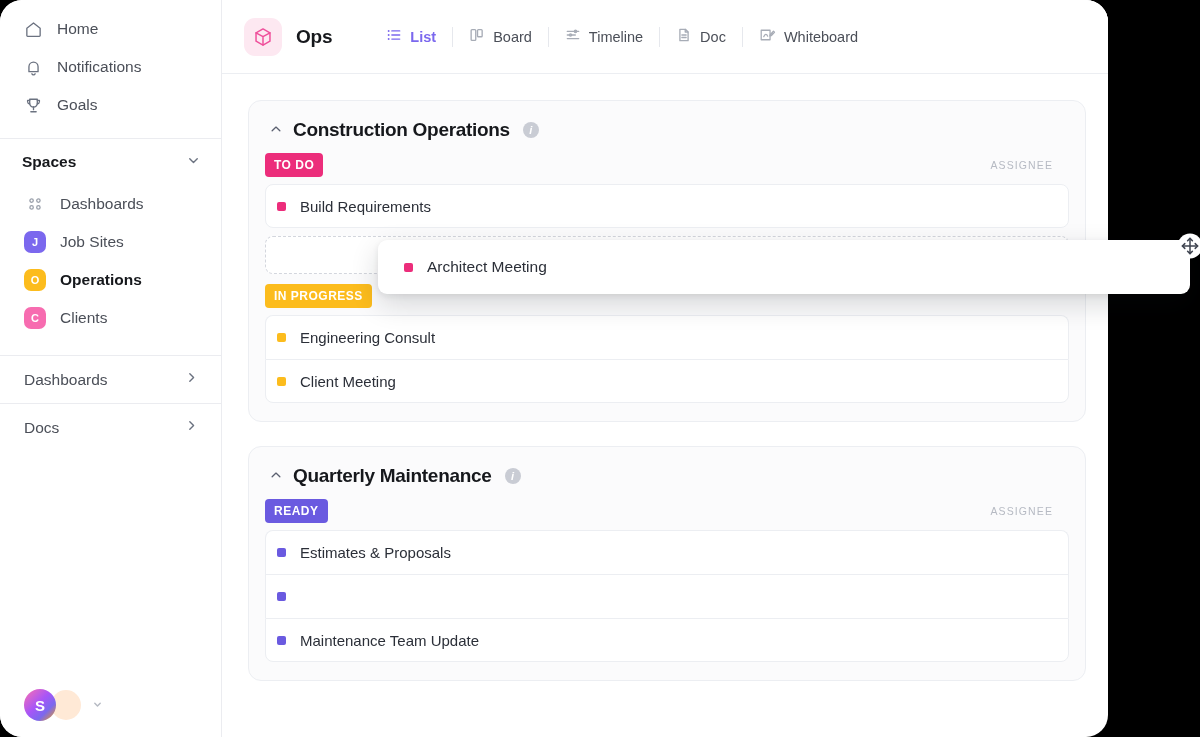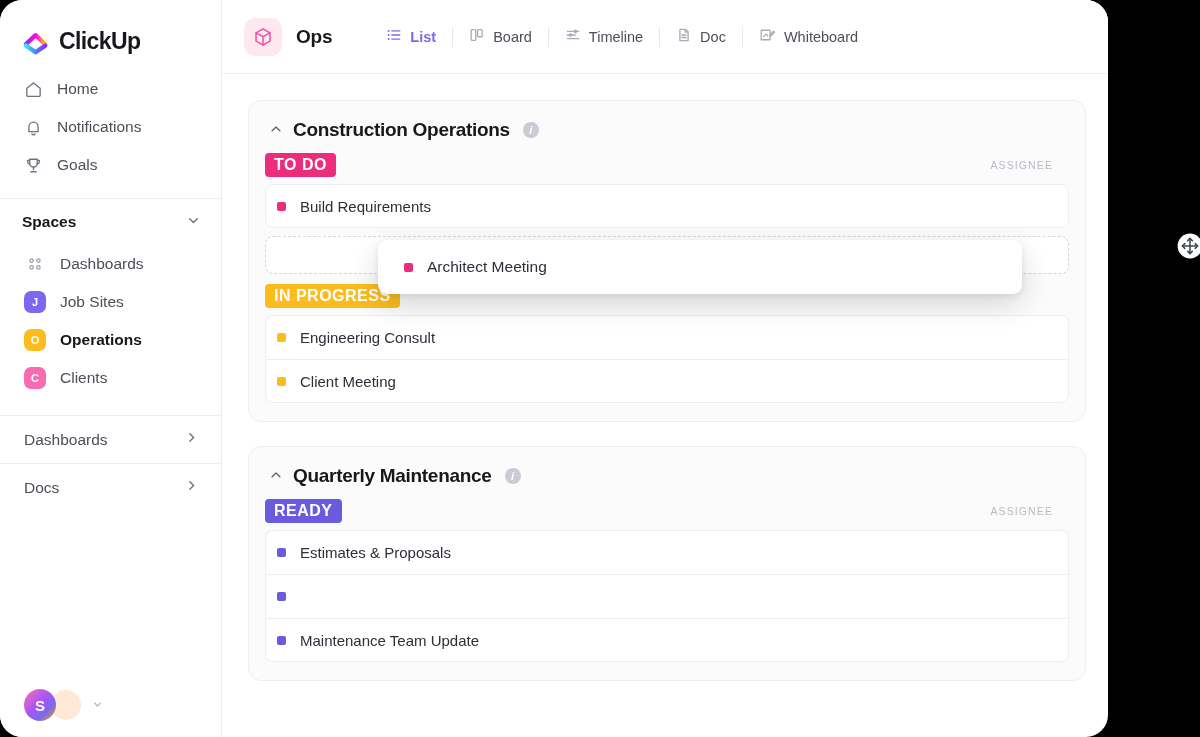--- a/index.html
+++ b/index.html
@@ -143,21 +143,21 @@
     margin-left: 3px;
   }
 
   .status-row {
     display: flex; align-items: center; justify-content: space-between;
     padding: 0 16px 0 0; margin-bottom: 7px;
   }
   .status-pill {
     display: inline-flex; align-items: center;
     height: 22px; padding: 12px 9px; border-radius: 4px;
-    color: #fff; font-size: 16px; font-weight: bold; letter-spacing: 0.5px;
+    color: #fff; font-size: 12px; font-weight: bold; letter-spacing: 0.5px;
   }
   .assignee-head {
     font-size: 10.5px; letter-spacing: 1.1px; color: #b6bac3; font-weight: normal;
   }
 
   .task-list { }
   .task-row {
     display: flex; align-items: center;
     height: 44px; background: #ffffff;
     border: 1px solid #eceef2;
@@ -177,21 +177,21 @@
   .drop-zone {
     height: 38px; margin: 8px 0 10px 0;
     border: 1.6px dashed #d3d6dd; border-radius: 8px;
     background: #ffffff;
   }
 
   
   #drag-card {
     position: absolute;
     left: 378px; top: 240px;
-    width: 644px; height: 54px;
+    width: 812px; height: 54px;
     background: #ffffff;
     border-radius: 9px;
     box-shadow: 0 10px 28px rgba(20,22,30,0.16), 0 2px 6px rgba(20,22,30,0.08);
     display: flex; align-items: center;
     padding: 0 22px 0 26px;
     z-index: 40;
   }
   #drag-card .task-dot { width: 9px; height: 9px; }
   #drag-card .task-name { font-size: 15.5px; }
 
@@ -208,41 +208,20 @@
   .face .skin { position: absolute; left: 24%; top: 20%; width: 52%; height: 58%; border-radius: 46%; }
   .face .body { position: absolute; left: 8%; bottom: 0; width: 84%; height: 30%; border-radius: 44% 44% 0 0; }
 </style>
 </head>
 <body>
 
 <div id="app-window">
 
   <aside id="sidebar">
 
-    <div class="brand">
-      <span class="brand-mark">
-        <svg width="28" height="28" viewBox="0 0 28 28">
-          <defs>
-            <linearGradient id="cu1" x1="0" y1="0" x2="1" y2="0">
-              <stop offset="0" stop-color="#8930fd"></stop>
-                <stop offset="0.5" stop-color="#ff02f0"></stop>
-                <stop offset="1" stop-color="#ffc800"></stop>
-            </linearGradient>
-            <linearGradient id="cu2" x1="0" y1="0" x2="1" y2="0">
-              <stop offset="0" stop-color="#40ddff"></stop>
-                <stop offset="0.5" stop-color="#3a8bfd"></stop>
-                <stop offset="1" stop-color="#8930fd"></stop>
-            </linearGradient>
-          </defs>
-          <path d="M4 17.2 L13.6 8.2 L23.2 17.2" fill="none" stroke="url(#cu1)" stroke-width="4.4" stroke-linecap="round" stroke-linejoin="round"></path>
-          <path d="M4 18.6 L13.6 25.2 L23.2 18.6" fill="none" stroke="url(#cu2)" stroke-width="4.4" stroke-linecap="round" stroke-linejoin="round"></path>
-        </svg>
-      </span>
-      <span class="brand-name">ClickUp</span>
-    </div>
 
     <nav class="nav-list">
       <div class="nav-item">
         <span class="ic">
           <svg width="19" height="19" viewBox="0 0 20 20" fill="none" stroke="#6b7280" stroke-width="1.4" stroke-linecap="round" stroke-linejoin="round">
             <path d="M3 8.6 L10 3.2 L17 8.6 V16.4 a0.8 0.8 0 0 1 -0.8 0.8 H3.8 a0.8 0.8 0 0 1 -0.8 -0.8 Z"></path>
           </svg>
         </span>
         <span>Home</span>
       </div>

